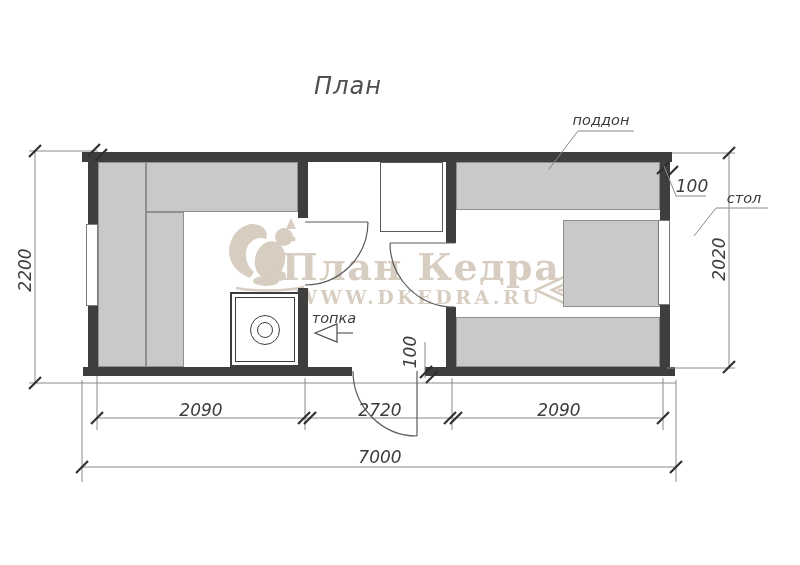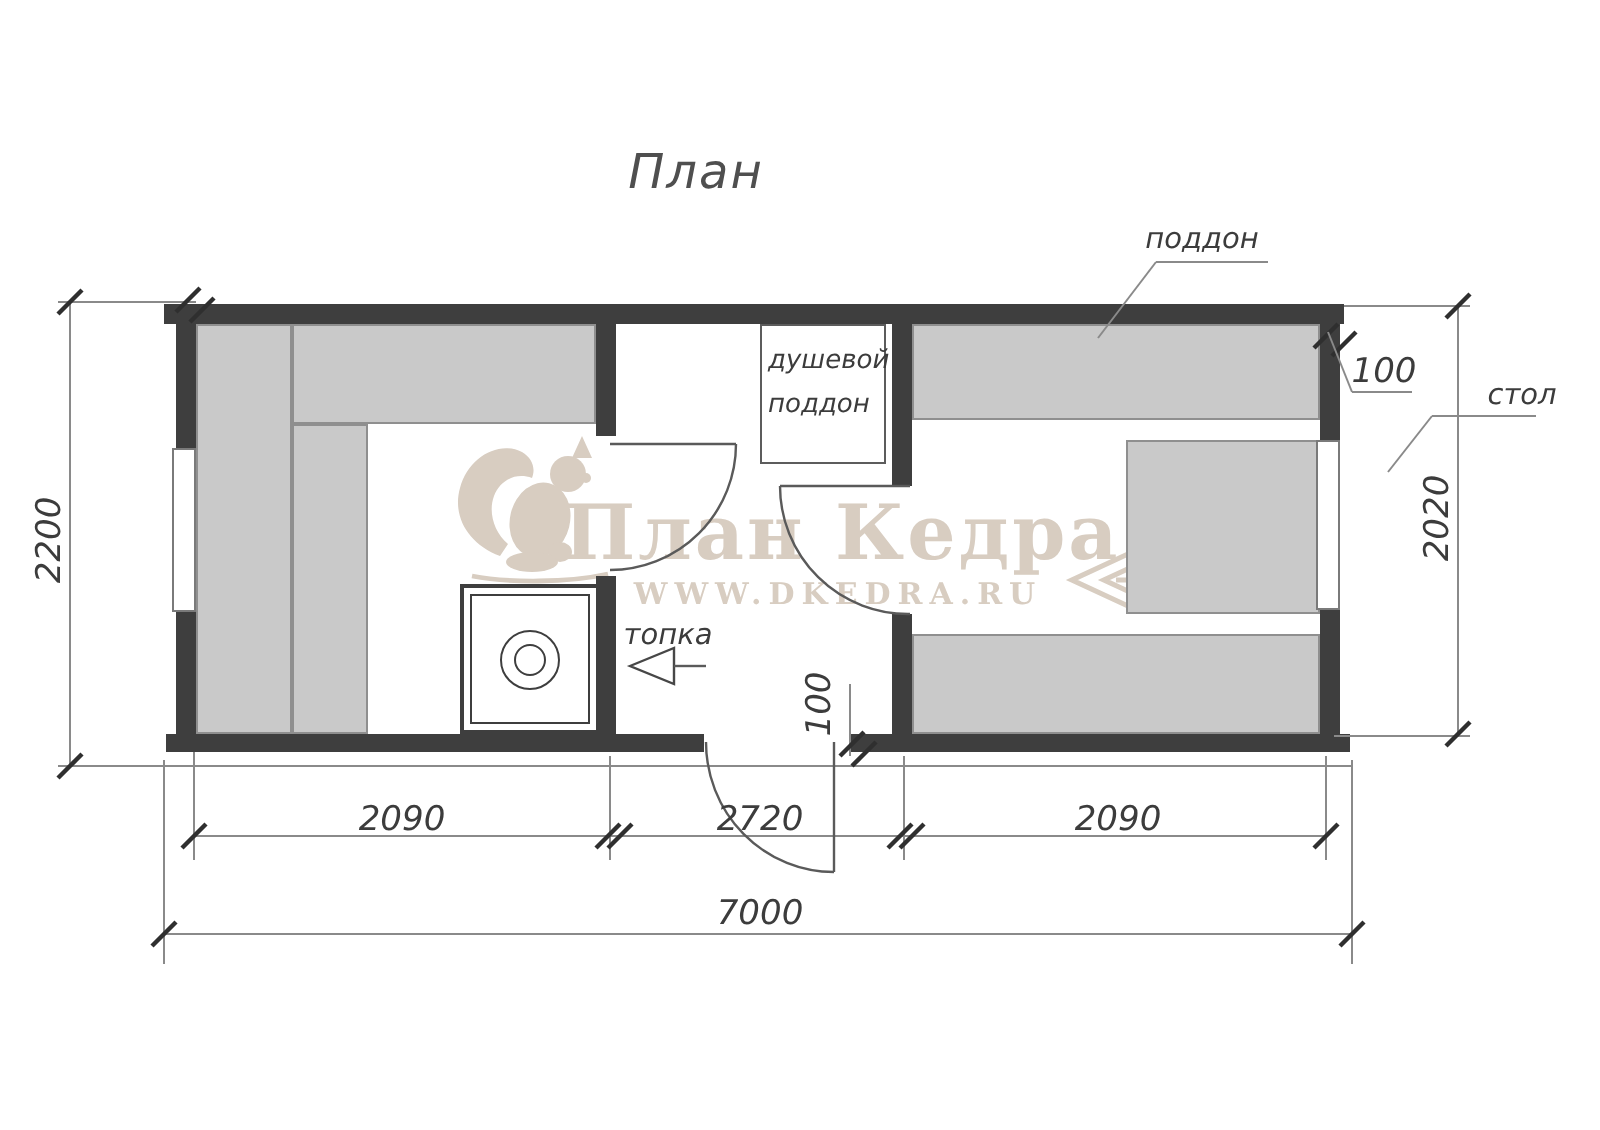--- a/index.html
+++ b/index.html
@@ -20,21 +20,21 @@
   .stove-circle{position:absolute;border:1.4px solid var(--wall);border-radius:50%;box-sizing:border-box;z-index:2;}
   .shower-box{position:absolute;background:#fff;border:1px solid #5c5c5c;box-sizing:border-box;z-index:2;}
   .dim{position:absolute;font-style:italic;font-size:17px;color:var(--text);white-space:nowrap;z-index:5;}
   .plabel{position:absolute;font-style:italic;font-size:14.5px;color:var(--text);white-space:nowrap;z-index:5;}
   .title{position:absolute;font-style:italic;font-size:24px;color:#4f4f4f;letter-spacing:1px;white-space:nowrap;z-index:5;}
   .shower-text{position:absolute;font-style:italic;font-size:13px;line-height:22px;color:var(--text);z-index:5;}
   .shower-text span{display:block;}
   .wm-brand{position:absolute;font-family:"DejaVu Serif","Liberation Serif",serif;font-weight:bold;
             font-size:38px;letter-spacing:1.5px;color:var(--watermark);white-space:nowrap;z-index:1;}
   .wm-url{position:absolute;font-family:"DejaVu Serif","Liberation Serif",serif;font-weight:bold;
-          font-size:15px;letter-spacing:3.5px;color:var(--watermark);white-space:nowrap;z-index:1;}
+          font-size:19px;letter-spacing:3.5px;color:var(--watermark);white-space:nowrap;z-index:1;}
   .wm-gfx{position:absolute;z-index:1;}
   #linework{position:absolute;left:0;top:0;z-index:4;pointer-events:none;}
   .ln{stroke:var(--line);stroke-width:1;fill:none;}
   .tick{stroke:var(--tick);stroke-width:2.2;fill:none;}
   .door{stroke:var(--door-line);stroke-width:1.2;fill:none;}
   .arrowshape{stroke:#474747;stroke-width:1.2;fill:#ffffff;}
 </style>
 </head>
 <body>
 
@@ -85,24 +85,20 @@
   <div class="bench" style="left:456px;top:162px;width:204px;height:48px;"></div>
   <div class="bench" style="left:456px;top:317px;width:204px;height:50px;"></div>
   <div class="bench" style="left:563px;top:220px;width:97px;height:87px;"></div>
 
   <div class="stove-outer" style="left:230px;top:292px;width:70px;height:75px;"></div>
   <div class="stove-inner" style="left:235px;top:297px;width:60px;height:65px;"></div>
   <div class="stove-circle" style="left:250px;top:315px;width:30px;height:30px;"></div>
   <div class="stove-circle" style="left:257px;top:322px;width:16px;height:16px;"></div>
 
   <div class="shower-box" style="left:380px;top:162px;width:63px;height:70px;"></div>
-  <div class="shower-text" style="left:384px;top:170px;width:58px;">
-    <span>душевой</span>
-    <span>поддон</span>
-  </div>
 
   <svg id="linework" width="800" height="565" viewBox="0 0 800 565">
 
     <g>
       <line class="ln" x1="29" y1="151" x2="98" y2="151"></line>
       <line class="ln" x1="35" y1="151" x2="35" y2="383"></line>
       <line class="ln" x1="29" y1="383" x2="676" y2="383"></line>
       <line class="ln" x1="82" y1="380" x2="82" y2="482"></line>
       <line class="ln" x1="97" y1="376" x2="97" y2="430"></line>
       <line class="ln" x1="305" y1="378" x2="305" y2="430"></line>
@@ -169,16 +165,16 @@
   <div class="dim ctr" style="left:201px;top:410px;">2090</div>
   <div class="dim ctr" style="left:380px;top:410px;">2720</div>
   <div class="dim ctr" style="left:559px;top:410px;">2090</div>
   <div class="dim ctr" style="left:380px;top:457px;">7000</div>
   <div class="dim vctr" style="left:25px;top:270px;">2200</div>
   <div class="dim vctr" style="left:719px;top:259px;">2020</div>
   <div class="dim vctr" style="left:410px;top:352px;">100</div>
   <div class="dim ctr" style="left:692px;top:186px;">100</div>
 
   <div class="plabel ctr" style="left:601px;top:120px;">поддон</div>
-  <div class="plabel ctr" style="left:744px;top:198px;margin-left:17px;">стол</div>
+  <div class="plabel ctr" style="left:744px;top:198px;">стол</div>
   <div class="plabel ctr" style="left:334px;top:318px;">топка</div>
 
 </div>
 
 </body></html>

